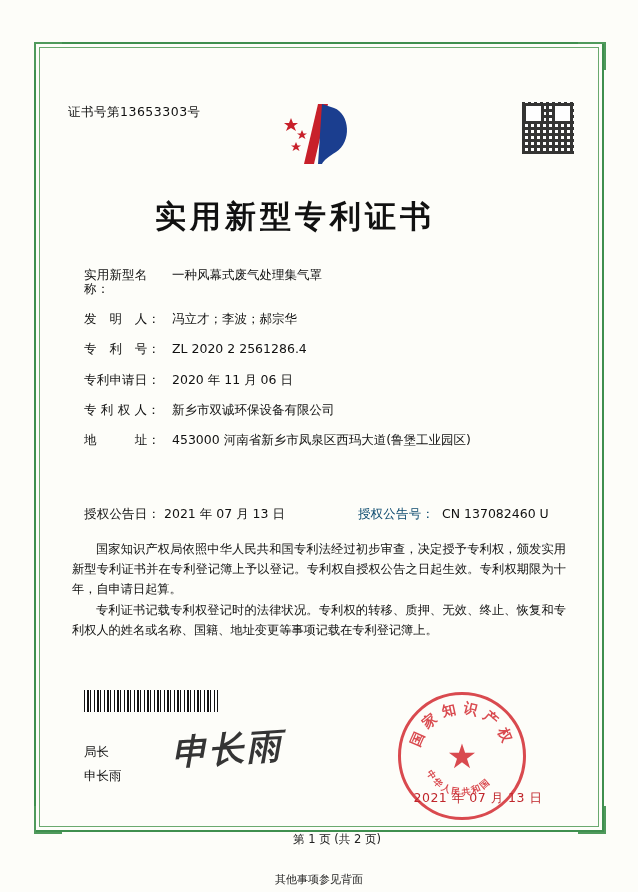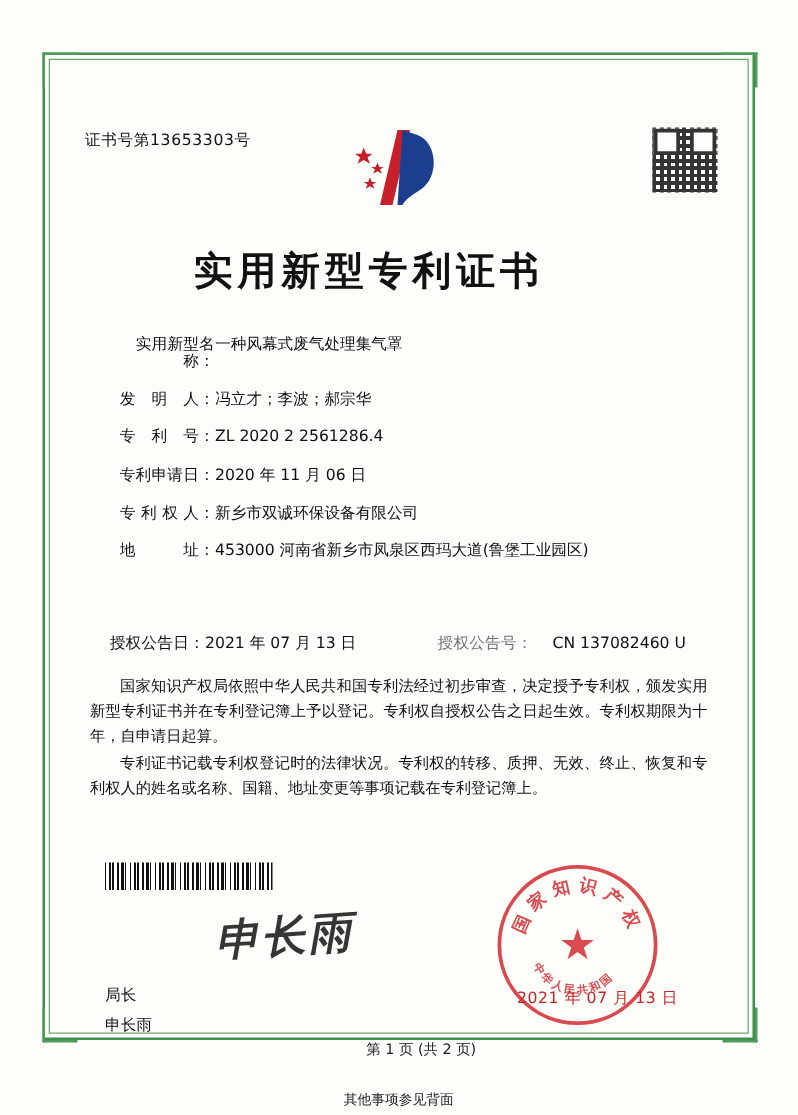--- a/index.html
+++ b/index.html
@@ -108,32 +108,32 @@
   .field-row {
     display: flex;
     align-items: baseline;
     margin-bottom: 16.5px;
   }
   .field-label {
     width: 88px;
     flex: 0 0 88px;
     letter-spacing: 0.2px;
     color: #111;
-    text-align: right;
   }
   .field-value {
     flex: 1;
     color: #111;
   }
   .field-row.split .field-label { width: 80px; flex: 0 0 80px; margin-top: 44px; }
   .field-row.split .field-value { flex: 0 0 186px; }
   .field-label2 {
     flex: 0 0 92px;
     letter-spacing: 0.2px;
-    color: #737373;
+    color: #0c4a6e;
+    text-align: center;
   }
   .field-value2 { flex: 1; color: #111; }
 
   .paragraphs {
     position: absolute;
     left: 72px; top: 540px;
     width: 494px;
     font-size: 12.2px;
     line-height: 1.62;
     color: #111;
@@ -153,21 +153,20 @@
       #111 0 1px, #fff 1px 3px, #111 3px 5px, #fff 5px 6px,
       #111 6px 7px, #fff 7px 10px);
   }
 
   .signer {
     position: absolute;
     left: 84px; top: 740px;
     font-size: 12.5px;
     line-height: 1.9;
     color: #111;
-    margin-top: 44px;
   }
   .signature {
     position: absolute;
     left: 172px; top: 726px;
     font-family: "DejaVu Serif", "Liberation Serif", serif;
     font-size: 35px;
     font-style: italic;
     font-weight: bold;
     color: #1a1a1a;
     letter-spacing: 2px;

